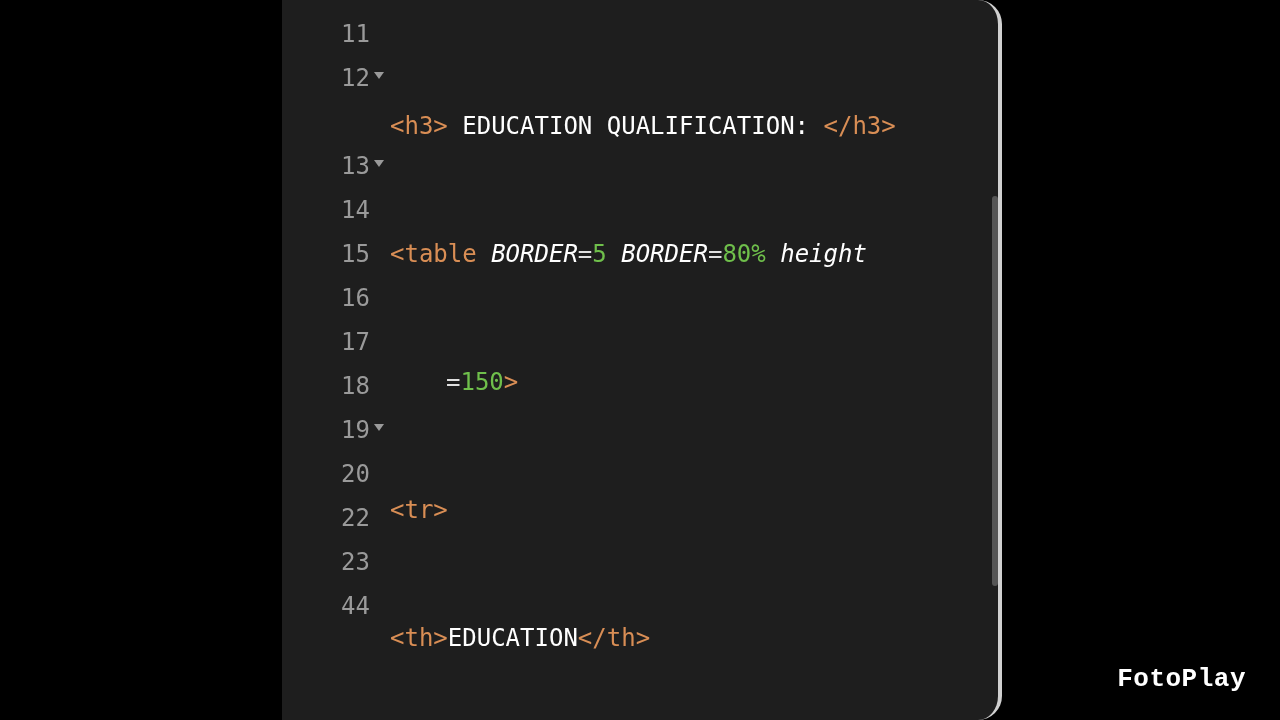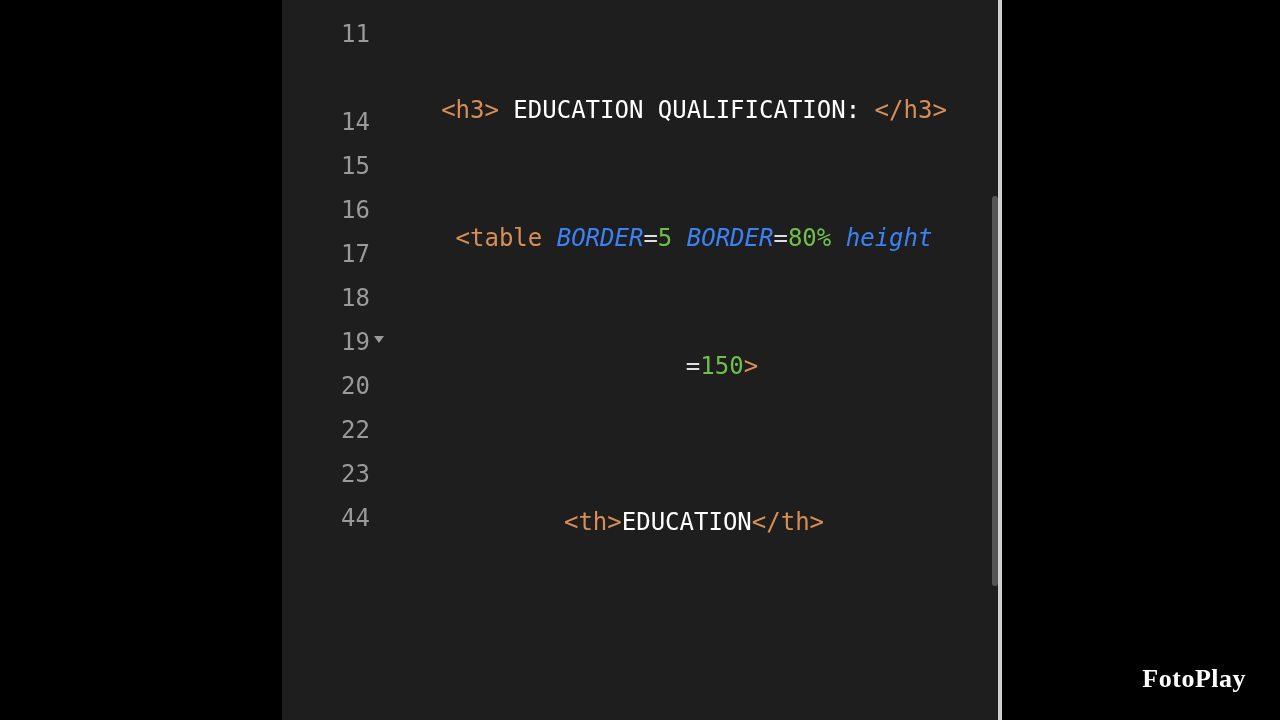--- a/index.html
+++ b/index.html
@@ -13,20 +13,21 @@
   }
   .viewport {
     position: absolute;
     left: 282px;
     top: 0;
     width: 716px;
     height: 720px;
     background: #1e1e1e;
     display: flex;
     border-right: 4px solid #d0d0d0;
+    border-radius: 24px;
   }
   .gutter {
     width: 100px;
     background: #1e1e1e;
     padding-top: 12px;
     box-sizing: border-box;
     text-align: right;
   }
   .gutter-line {
     height: 44px;
@@ -44,89 +45,91 @@
     right: -2px;
     top: 16px;
     width: 0;
     height: 0;
     border-left: 5px solid transparent;
     border-right: 5px solid transparent;
     border-top: 7px solid #9a9a9a;
   }
   .code {
     flex: 1;
-    padding-top: 4px;
+    padding-top: 20px;
     padding-left: 8px;
     box-sizing: border-box;
     font-size: 24px;
     white-space: pre;
     color: #e0e0e0;
     position: relative;
-    text-align: center;
   }
   .code-line {
     height: 44px;
     line-height: 44px;
   }
   .code-line.wrap {
     padding-left: 56px;
   }
   .t-tag   { color: #d98e55; }      
-  .t-attr  { color: #3b82f6; font-style: italic; } 
+  .t-attr  { color: #ffffff; font-style: italic; } 
   .t-eq    { color: #e0e0e0; }
   .t-num   { color: #6fbf4b; }      
   .t-text  { color: #ffffff; }      
   .scrollbar {
     position: absolute;
     right: 0;
     top: 196px;
     width: 6px;
     height: 390px;
     background: #555;
     border-radius: 3px;
   }
   .watermark {
     position: absolute;
     right: 34px;
     bottom: 26px;
     color: #ffffff;
-    font-family: Liberation Serif, serif;
+    font-family: Liberation Mono, monospace;
     font-size: 26px;
     font-weight: 700;
     letter-spacing: 0.5px;
   }
 </style>
 </head>
 <body>
 
 <div class="viewport">
 
   <div class="gutter">
     <div class="gutter-line"><span>11</span></div>
+    <div class="gutter-line"><span>12</span><span class="fold"></span></div>
     <div class="gutter-line extra"></div>
+    <div class="gutter-line"><span>13</span><span class="fold"></span></div>
     <div class="gutter-line"><span>14</span></div>
     <div class="gutter-line"><span>15</span></div>
     <div class="gutter-line"><span>16</span></div>
     <div class="gutter-line"><span>17</span></div>
     <div class="gutter-line"><span>18</span></div>
     <div class="gutter-line"><span>19</span><span class="fold"></span></div>
     <div class="gutter-line"><span>20</span></div>
     <div class="gutter-line"><span>22</span></div>
     <div class="gutter-line"><span>23</span></div>
     <div class="gutter-line"><span>44</span></div>
   </div>
 
   <div class="code">
 
     <div class="code-line"><span class="t-tag">&lt;h3&gt;</span><span class="t-text"> EDUCATION QUALIFICATION: </span><span class="t-tag">&lt;/h3&gt;</span></div>
 
     <div class="code-line"><span class="t-tag">&lt;table</span><span> </span><span class="t-attr">BORDER</span><span class="t-eq">=</span><span class="t-num">5</span><span> </span><span class="t-attr">BORDER</span><span class="t-eq">=</span><span class="t-num">80%</span><span> </span><span class="t-attr">height</span></div>
 
     <div class="code-line wrap"><span class="t-eq">=</span><span class="t-num">150</span><span class="t-tag">&gt;</span></div>
 
+    <div class="code-line"><span class="t-tag">&lt;tr&gt;</span></div>
 
     <div class="code-line"><span class="t-tag">&lt;th&gt;</span><span class="t-text">EDUCATION</span><span class="t-tag">&lt;/th&gt;</span></div>
 
     
 
     
 
     
 
     

